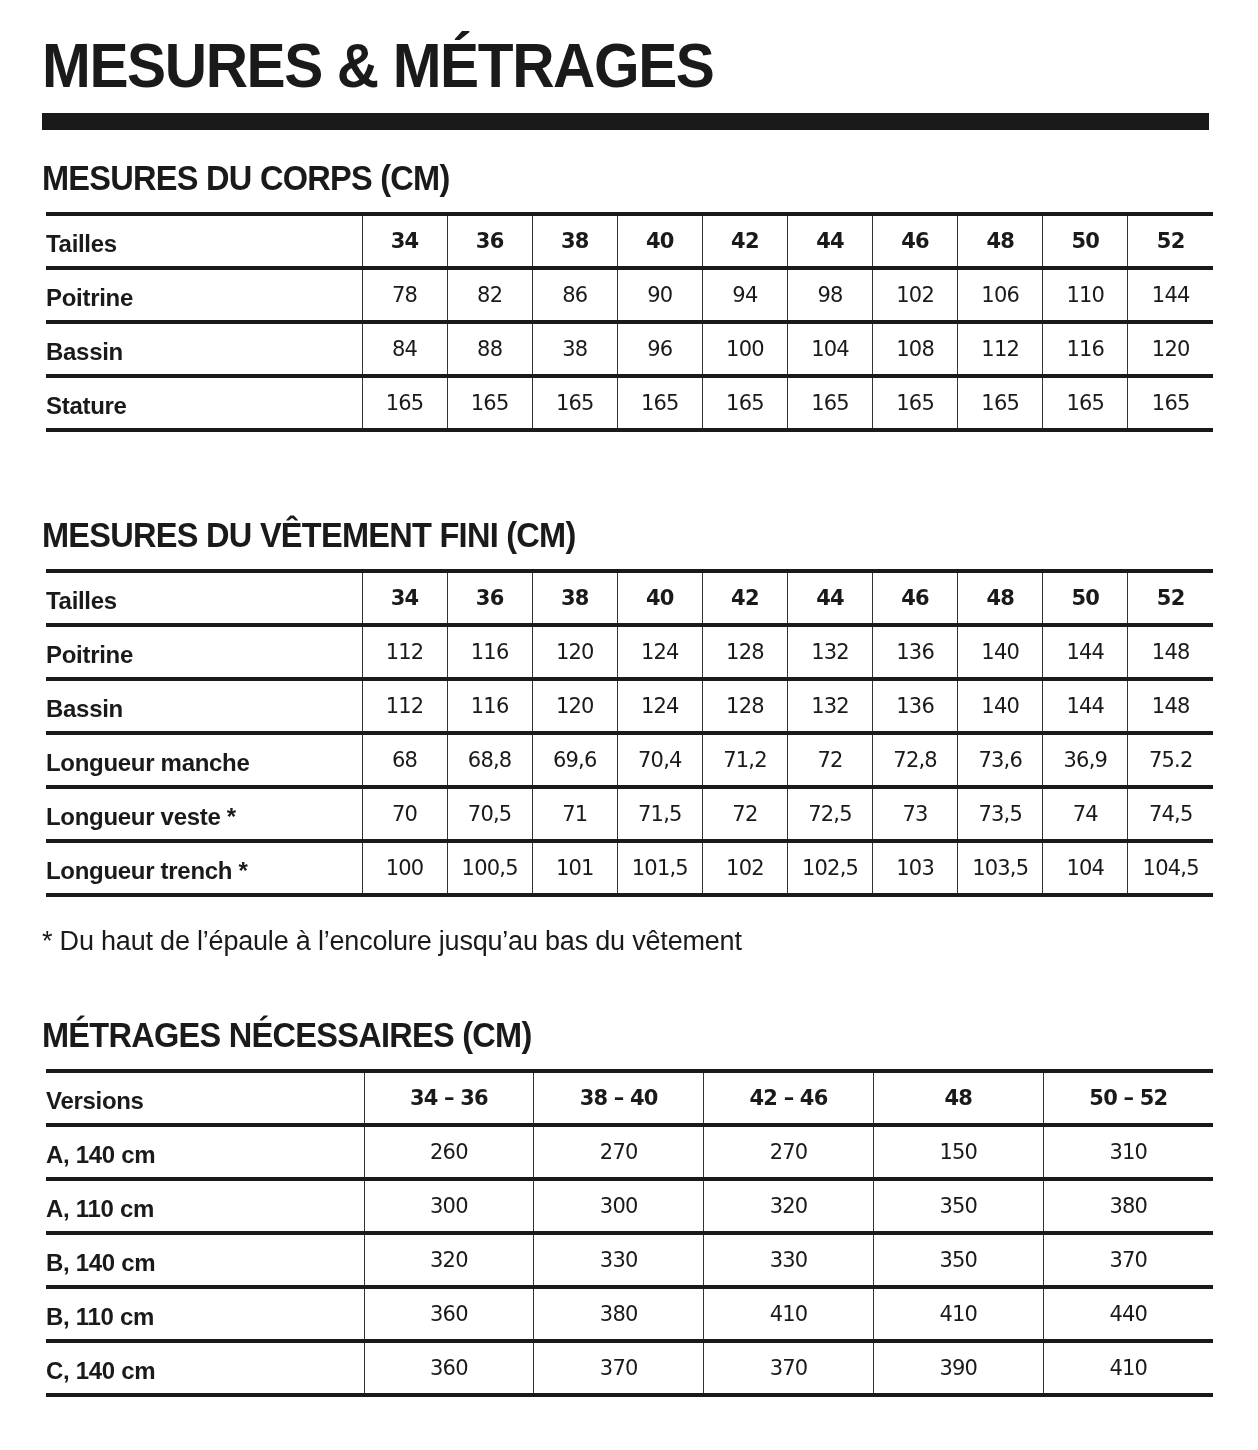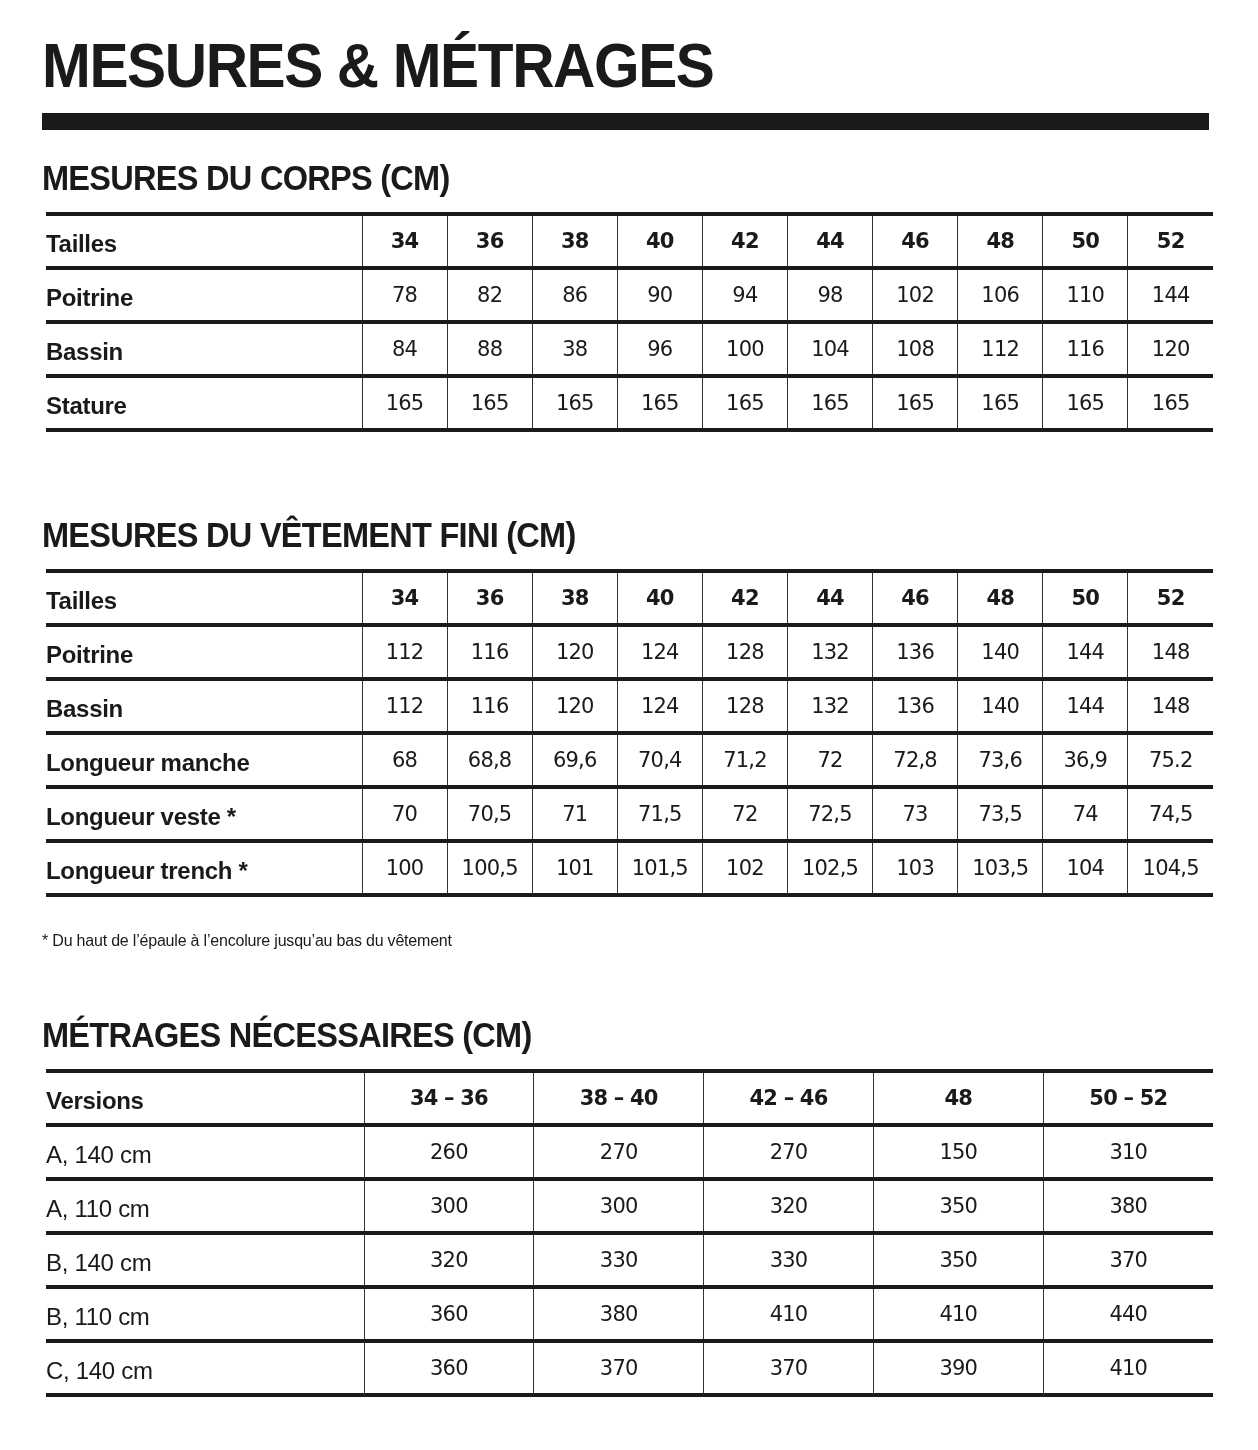--- a/index.html
+++ b/index.html
@@ -5,22 +5,22 @@
   html, body { margin: 0; padding: 0; background: #ffffff; }
   body { width: 1258px; height: 1450px; position: relative; overflow: hidden; color: #1a1a1a; font-family: "Liberation Sans", sans-serif; }
   .page-title { position: absolute; left: 42px; top: 30px; font-size: 63px; font-weight: bold; letter-spacing: -1.5px; line-height: 70px; margin: 0; transform: scaleX(0.93); transform-origin: left; }
   .title-bar { position: absolute; left: 42px; top: 113px; width: 1167px; height: 17px; background: #1a1a1a; }
   .section-heading { position: absolute; left: 42px; font-size: 35px; font-weight: bold; letter-spacing: -0.8px; margin: 0; line-height: 40px; transform: scaleX(0.93); transform-origin: left; }
   table.grid { position: absolute; left: 46px; width: 1167px; border-collapse: collapse; table-layout: fixed; }
   table.grid td, table.grid th { padding: 0; height: 44px; border-top: 4px solid #1a1a1a; border-bottom: 4px solid #1a1a1a; text-align: center; vertical-align: middle; font-family: "DejaVu Sans", sans-serif; font-size: 21px; font-weight: normal; letter-spacing: -0.8px; }
   table.grid td + td, table.grid th + th { border-left: 1px solid #333; }
   table.grid th.num { font-weight: bold; }
   table.grid .label { text-align: left; font-family: "Liberation Sans", sans-serif; font-weight: bold; font-size: 24px; letter-spacing: -0.3px; padding-top: 6px; }
-  table.grid .label.plain { font-weight: normal; }
-  .footnote { position: absolute; left: 42px; top: 926px; font-size: 16px; margin: 0; line-height: 30px; letter-spacing: -0.2px; text-align: right; }
+  table.grid .label.plain { font-weight: bold; }
+  .footnote { position: absolute; left: 42px; top: 926px; font-size: 27px; margin: 0; line-height: 30px; letter-spacing: -0.2px; text-align: right; }
 </style>
 </head>
 <body>
 
 <h1 class="page-title">MESURES &amp; MÉTRAGES</h1>
 <div class="title-bar"></div>
 
 <h2 class="section-heading" style="top:158px">MESURES DU CORPS (CM)</h2>
 <table class="grid" id="t1" style="top:212px">
     <colgroup>

